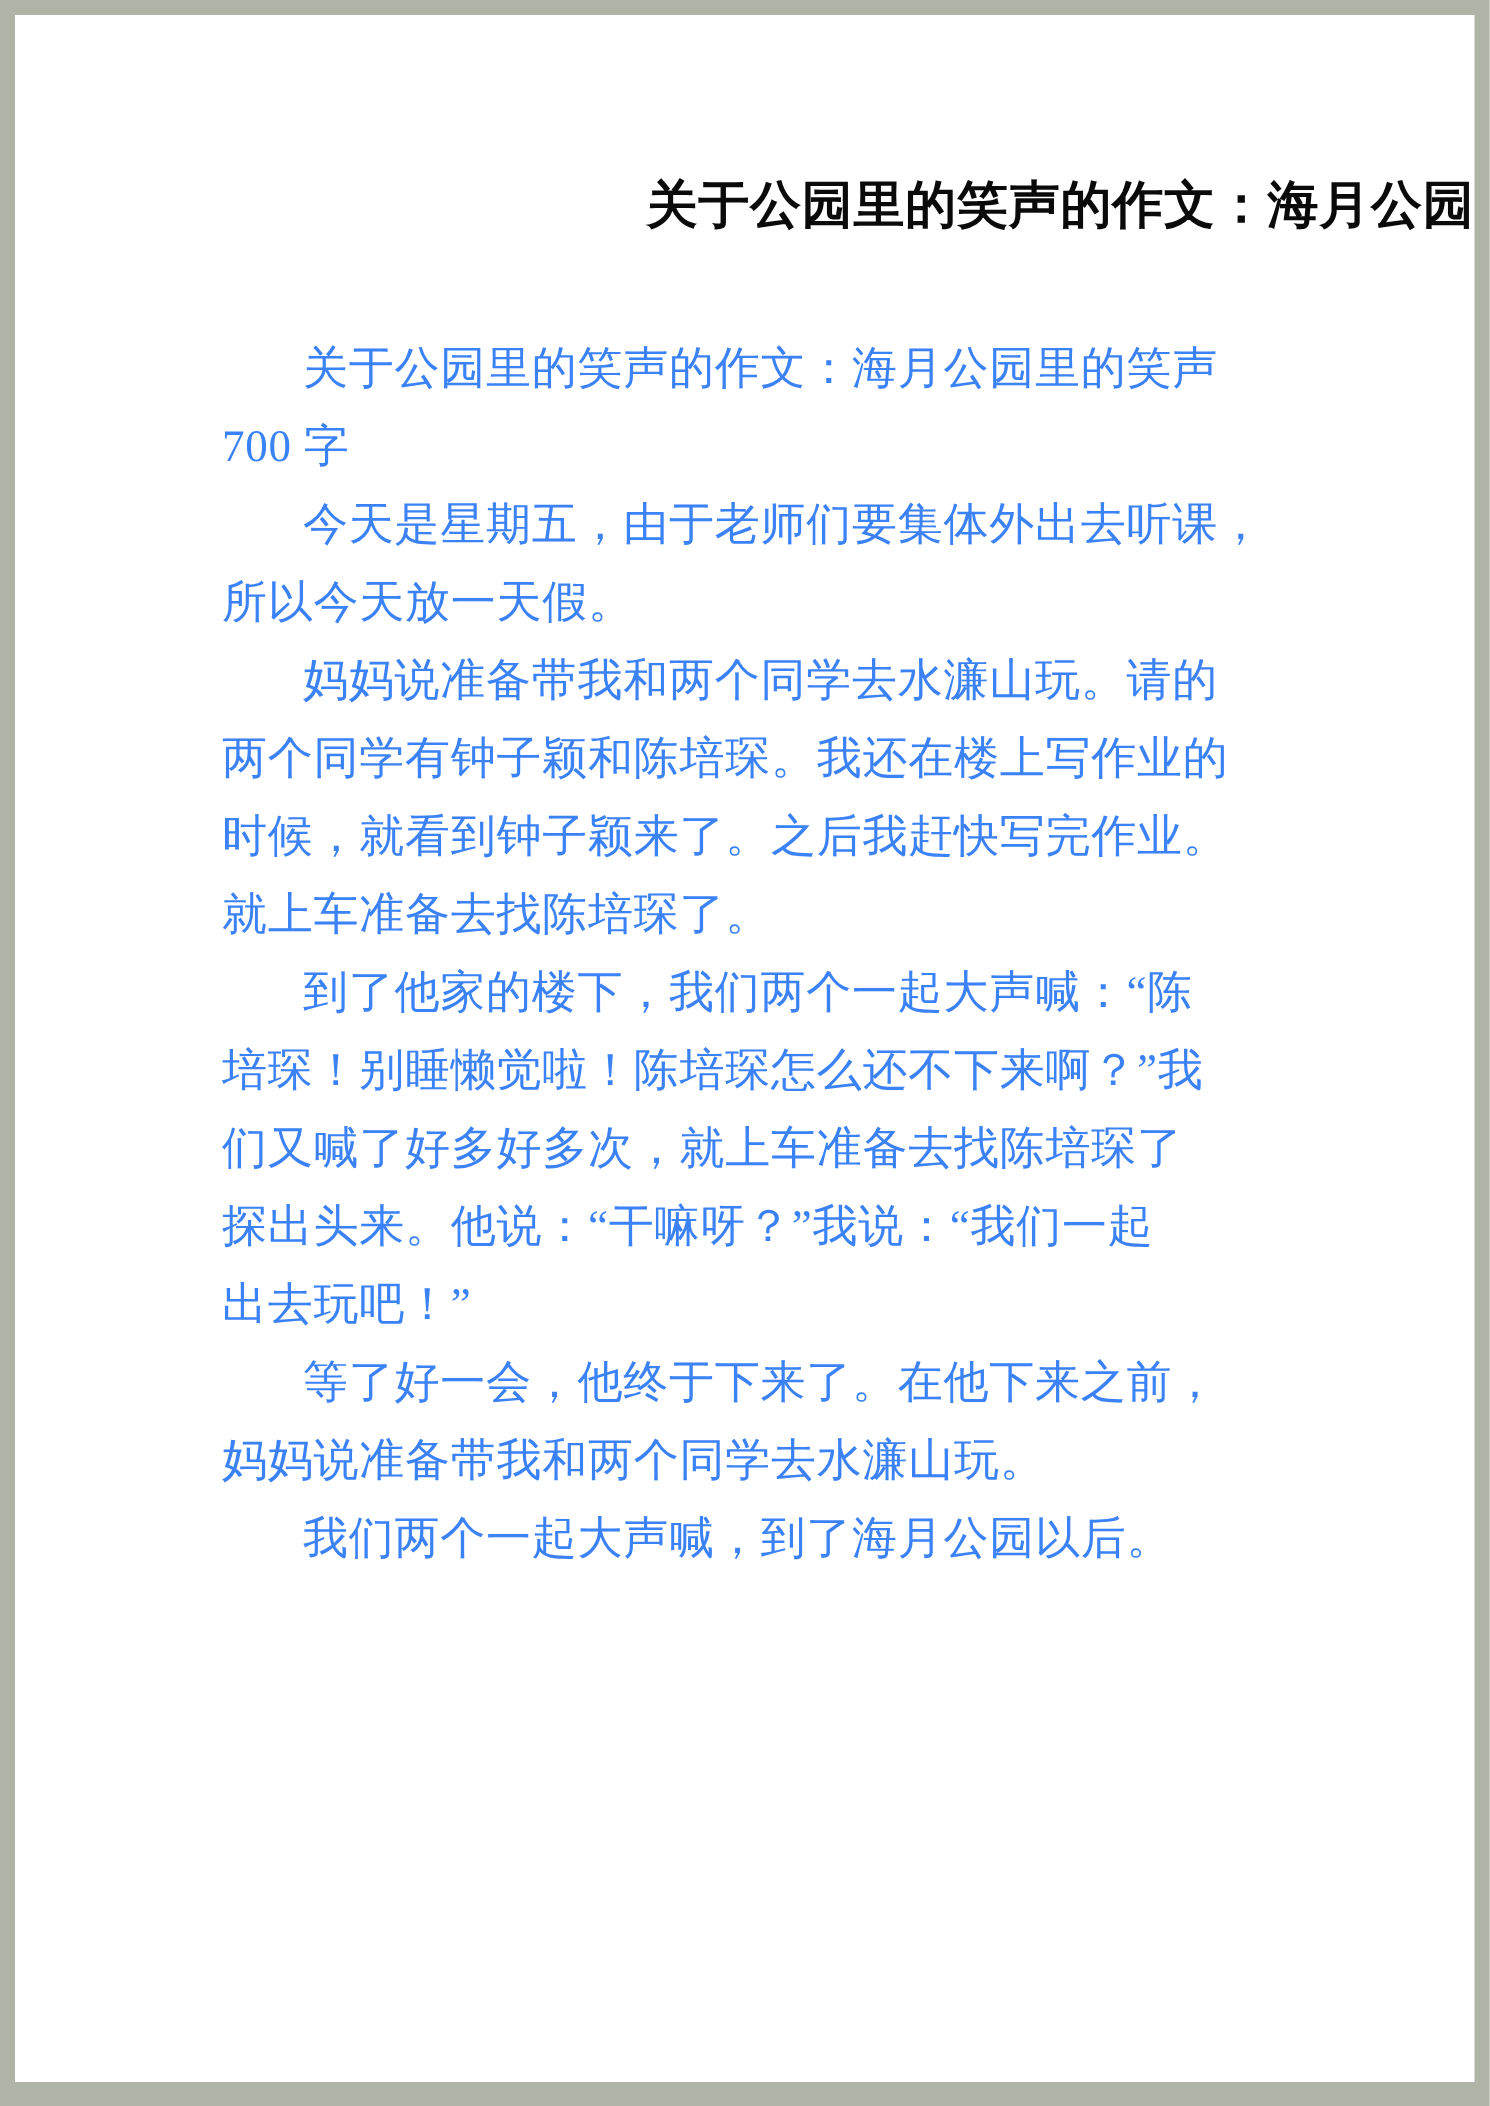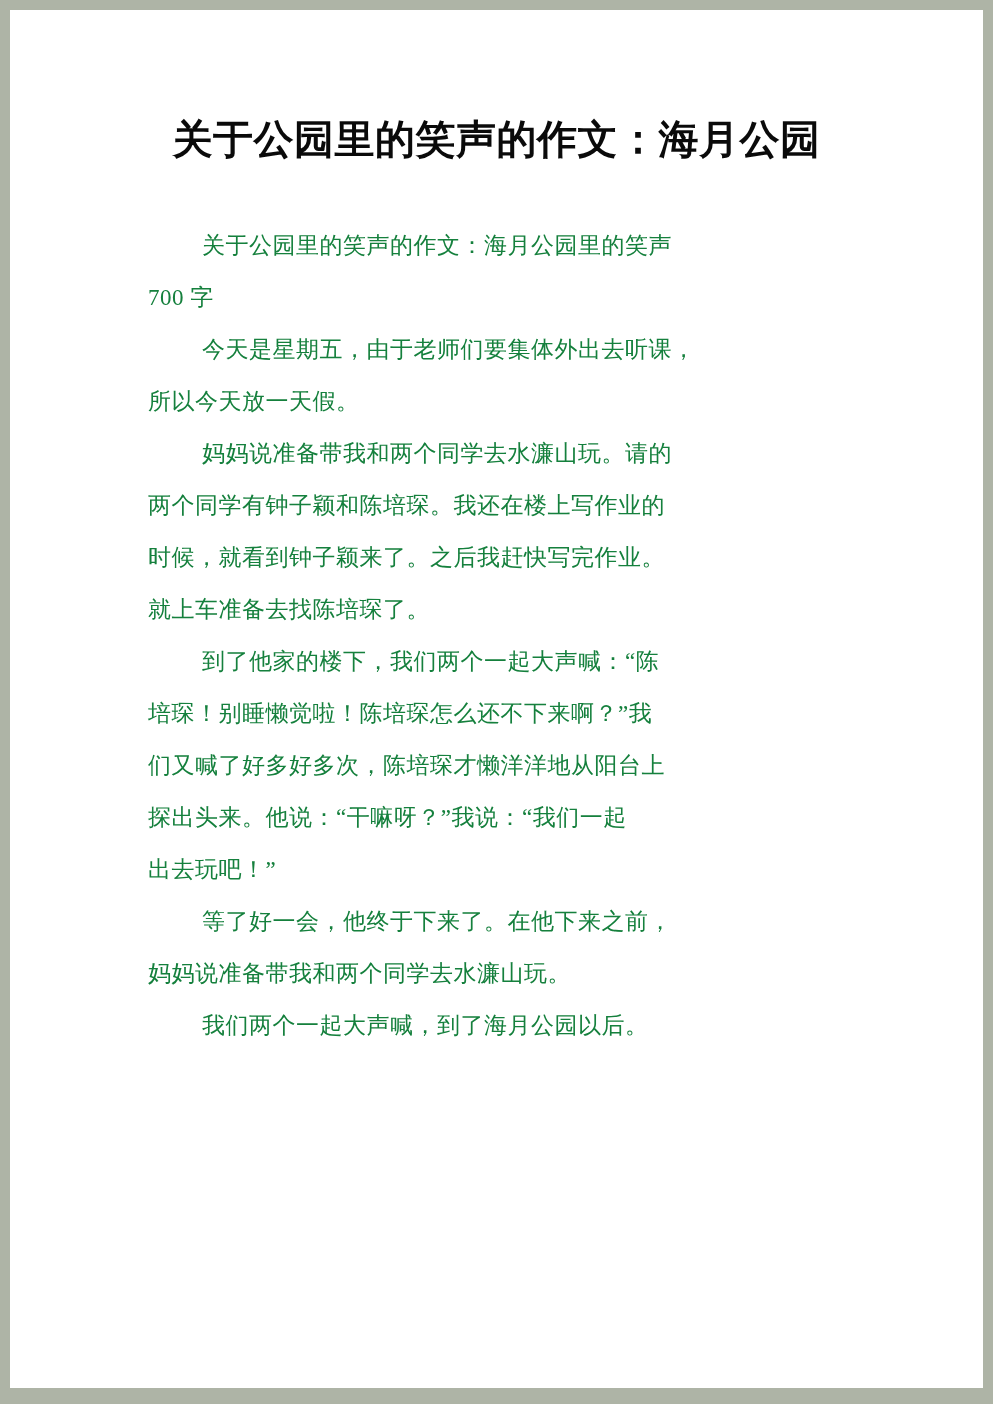--- a/index.html
+++ b/index.html
@@ -17,33 +17,33 @@
   }
   .page {
     width: 100%; height: 100%;
     background: #ffffff;
     box-sizing: border-box;
     overflow: hidden;
   }
   .doc-title {
     margin: 104px 0 0 0;
     padding: 0;
-    text-align: center;
-    font-family: Liberation Serif, serif;
+    text-align: right;
+    font-family: Liberation Mono, monospace;
     font-weight: 700;
-    font-size: 40px;
+    font-size: 34px;
     line-height: 62px;
     color: #0a0a0a;
     letter-spacing: 1px;
   }
   .doc-body {
     margin: 54px 0 0 138px;
     width: 690px;
-    color: #15803d;
-    font-size: 23px;
+    color: #3b82f6;
+    font-size: 30px;
   }
   .para { margin: 0; padding: 0; }
   .line {
     display: block;
     line-height: 52px;
     white-space: nowrap;
     letter-spacing: 0.5px;
   }
   .line.indent { padding-left: 54px; }
 </style>
@@ -72,21 +72,21 @@
       <p class="para">
         <span class="line indent">妈妈说准备带我和两个同学去水濂山玩。请的</span>
         <span class="line">两个同学有钟子颖和陈培琛。我还在楼上写作业的</span>
         <span class="line">时候，就看到钟子颖来了。之后我赶快写完作业。</span>
         <span class="line">就上车准备去找陈培琛了。</span>
       </p>
 
       <p class="para">
         <span class="line indent">到了他家的楼下，我们两个一起大声喊：“陈</span>
         <span class="line">培琛！别睡懒觉啦！陈培琛怎么还不下来啊？”我</span>
-        <span class="line">们又喊了好多好多次，陈培琛才懒洋洋地从阳台上</span>
+        <span class="line">们又喊了好多好多次，就上车准备去找陈培琛了</span>
         <span class="line">探出头来。他说：“干嘛呀？”我说：“我们一起</span>
         <span class="line">出去玩吧！”</span>
       </p>
 
       <p class="para">
         <span class="line indent">等了好一会，他终于下来了。在他下来之前，</span>
         <span class="line">妈妈说准备带我和两个同学去水濂山玩。</span>
       </p>
 
 

